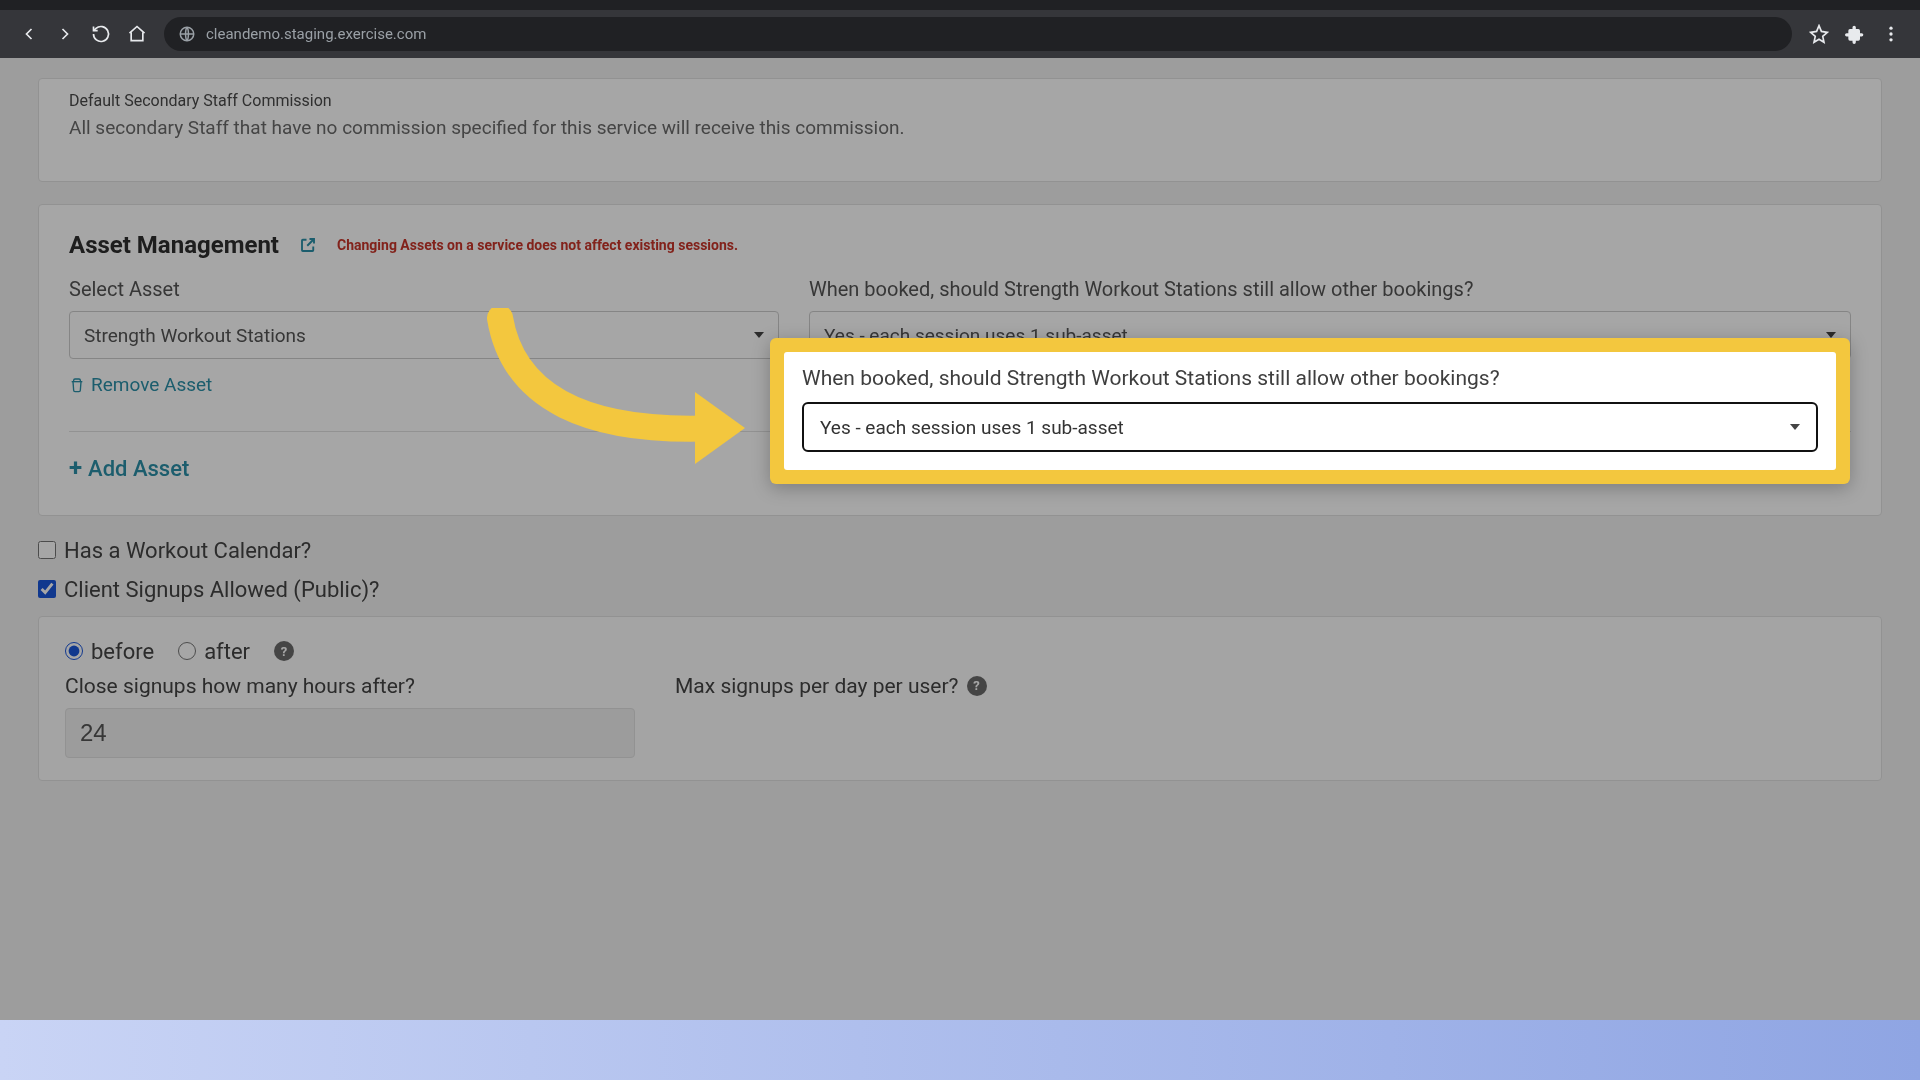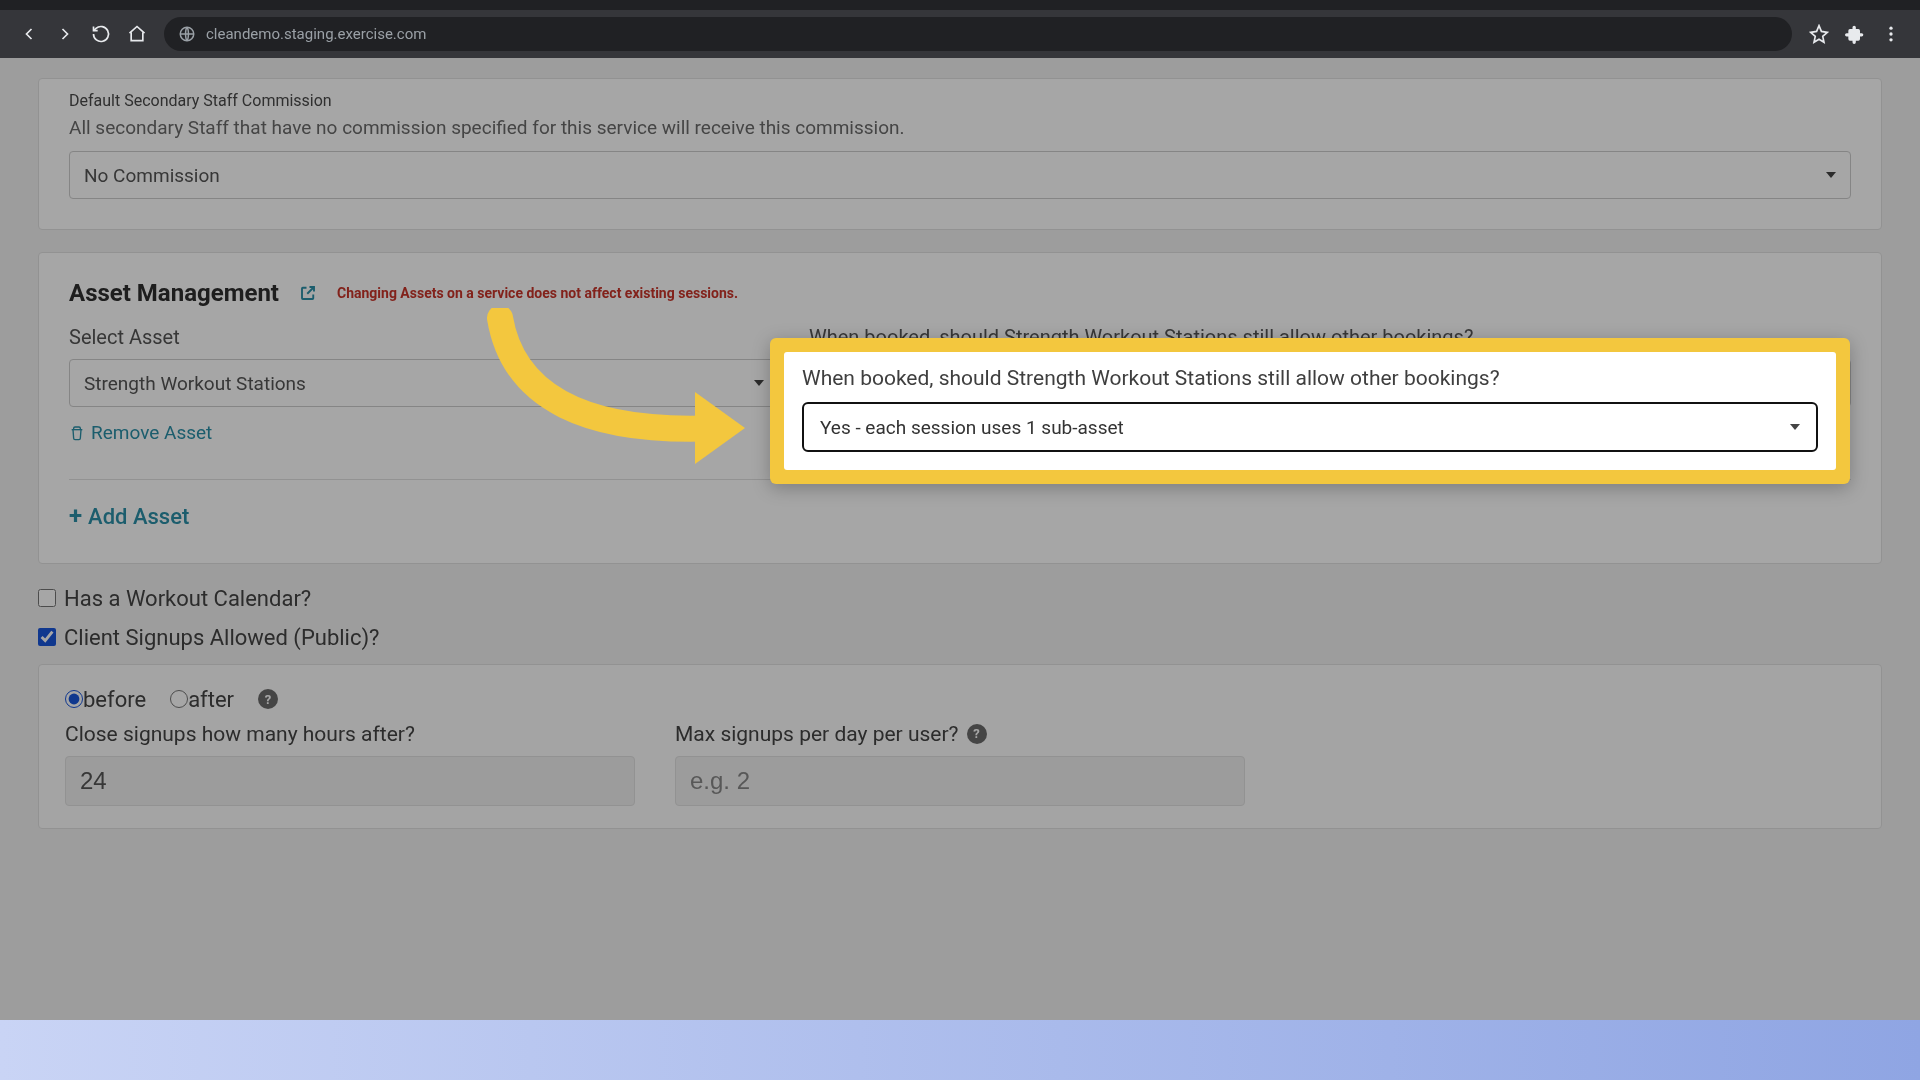--- a/index.html
+++ b/index.html
@@ -182,21 +182,21 @@
     padding: 22px 26px;
   }
   .radio-row {
     display: flex;
     align-items: center;
     gap: 24px;
     font-size: 22px;
     color: #444;
     margin-bottom: 10px;
   }
-  .radio-item { display: flex; align-items: center; }
+  .radio-item { display: flex; align-items: center; gap: 8px; }
   .radio-item input[type="radio"] { width: 18px; height: 18px; accent-color: #1a56db; }
   .help-icon { width: 20px; height: 20px; border-radius: 50%; background: #6b6b6b; color: #fff; display: inline-flex; align-items: center; justify-content: center; font-size: 13px; font-weight: 700; }
   .signup-cols { display: flex; gap: 40px; }
   .signup-col { width: 570px; }
   .signup-col-label { font-size: 21px; color: #444; margin-bottom: 10px; display: flex; align-items: center; gap: 8px; }
   .text-input {
     width: 100%;
     height: 50px;
     background: #f0f0f0;
     border: 1px solid #e0e0e0;
@@ -321,24 +321,20 @@
         </svg>
     </div>
   </div>
 </div>
 
 <div class="page">
 
   <div class="card" style="padding-top:12px;">
     <div class="section-title">Default Secondary Staff Commission</div>
     <div class="section-sub">All secondary Staff that have no commission specified for this service will receive this commission.</div>
-    <div class="select">
-      <span>No Commission</span>
-      <span class="caret"></span>
-    </div>
   </div>
 
   <div class="card" style="padding-bottom:34px;">
     <div class="asset-header">
       <span class="asset-header-title">Asset Management</span>
       <svg class="external-link" viewBox="0 0 24 24" fill="none" stroke="currentColor" stroke-width="2.5">
           <path d="M14 4h6v6"></path>
           <path d="M20 4l-9 9"></path>
           <path d="M19 14v5a1 1 0 0 1-1 1H5a1 1 0 0 1-1-1V6a1 1 0 0 1 1-1h5"></path>
         </svg>
@@ -399,21 +395,20 @@
     <div class="signup-cols">
       <div class="signup-col">
         <div class="signup-col-label">Close signups how many hours after?</div>
         <input class="text-input" value="24" style="">
       </div>
       <div class="signup-col">
         <div class="signup-col-label">
           <span>Max signups per day per user?</span>
           <span class="help-icon">?</span>
         </div>
-        <input class="text-input" placeholder="e.g. 2" style="">
       </div>
     </div>
   </div>
 
   <div class="dim-overlay"></div>
 
   <div class="highlight-wrap" style="left:770px; top:280px; width:1080px;">
     <div class="highlight-frame">
       <div class="highlight-inner">
         <div class="highlight-label">When booked, should Strength Workout Stations still allow other bookings?</div>

